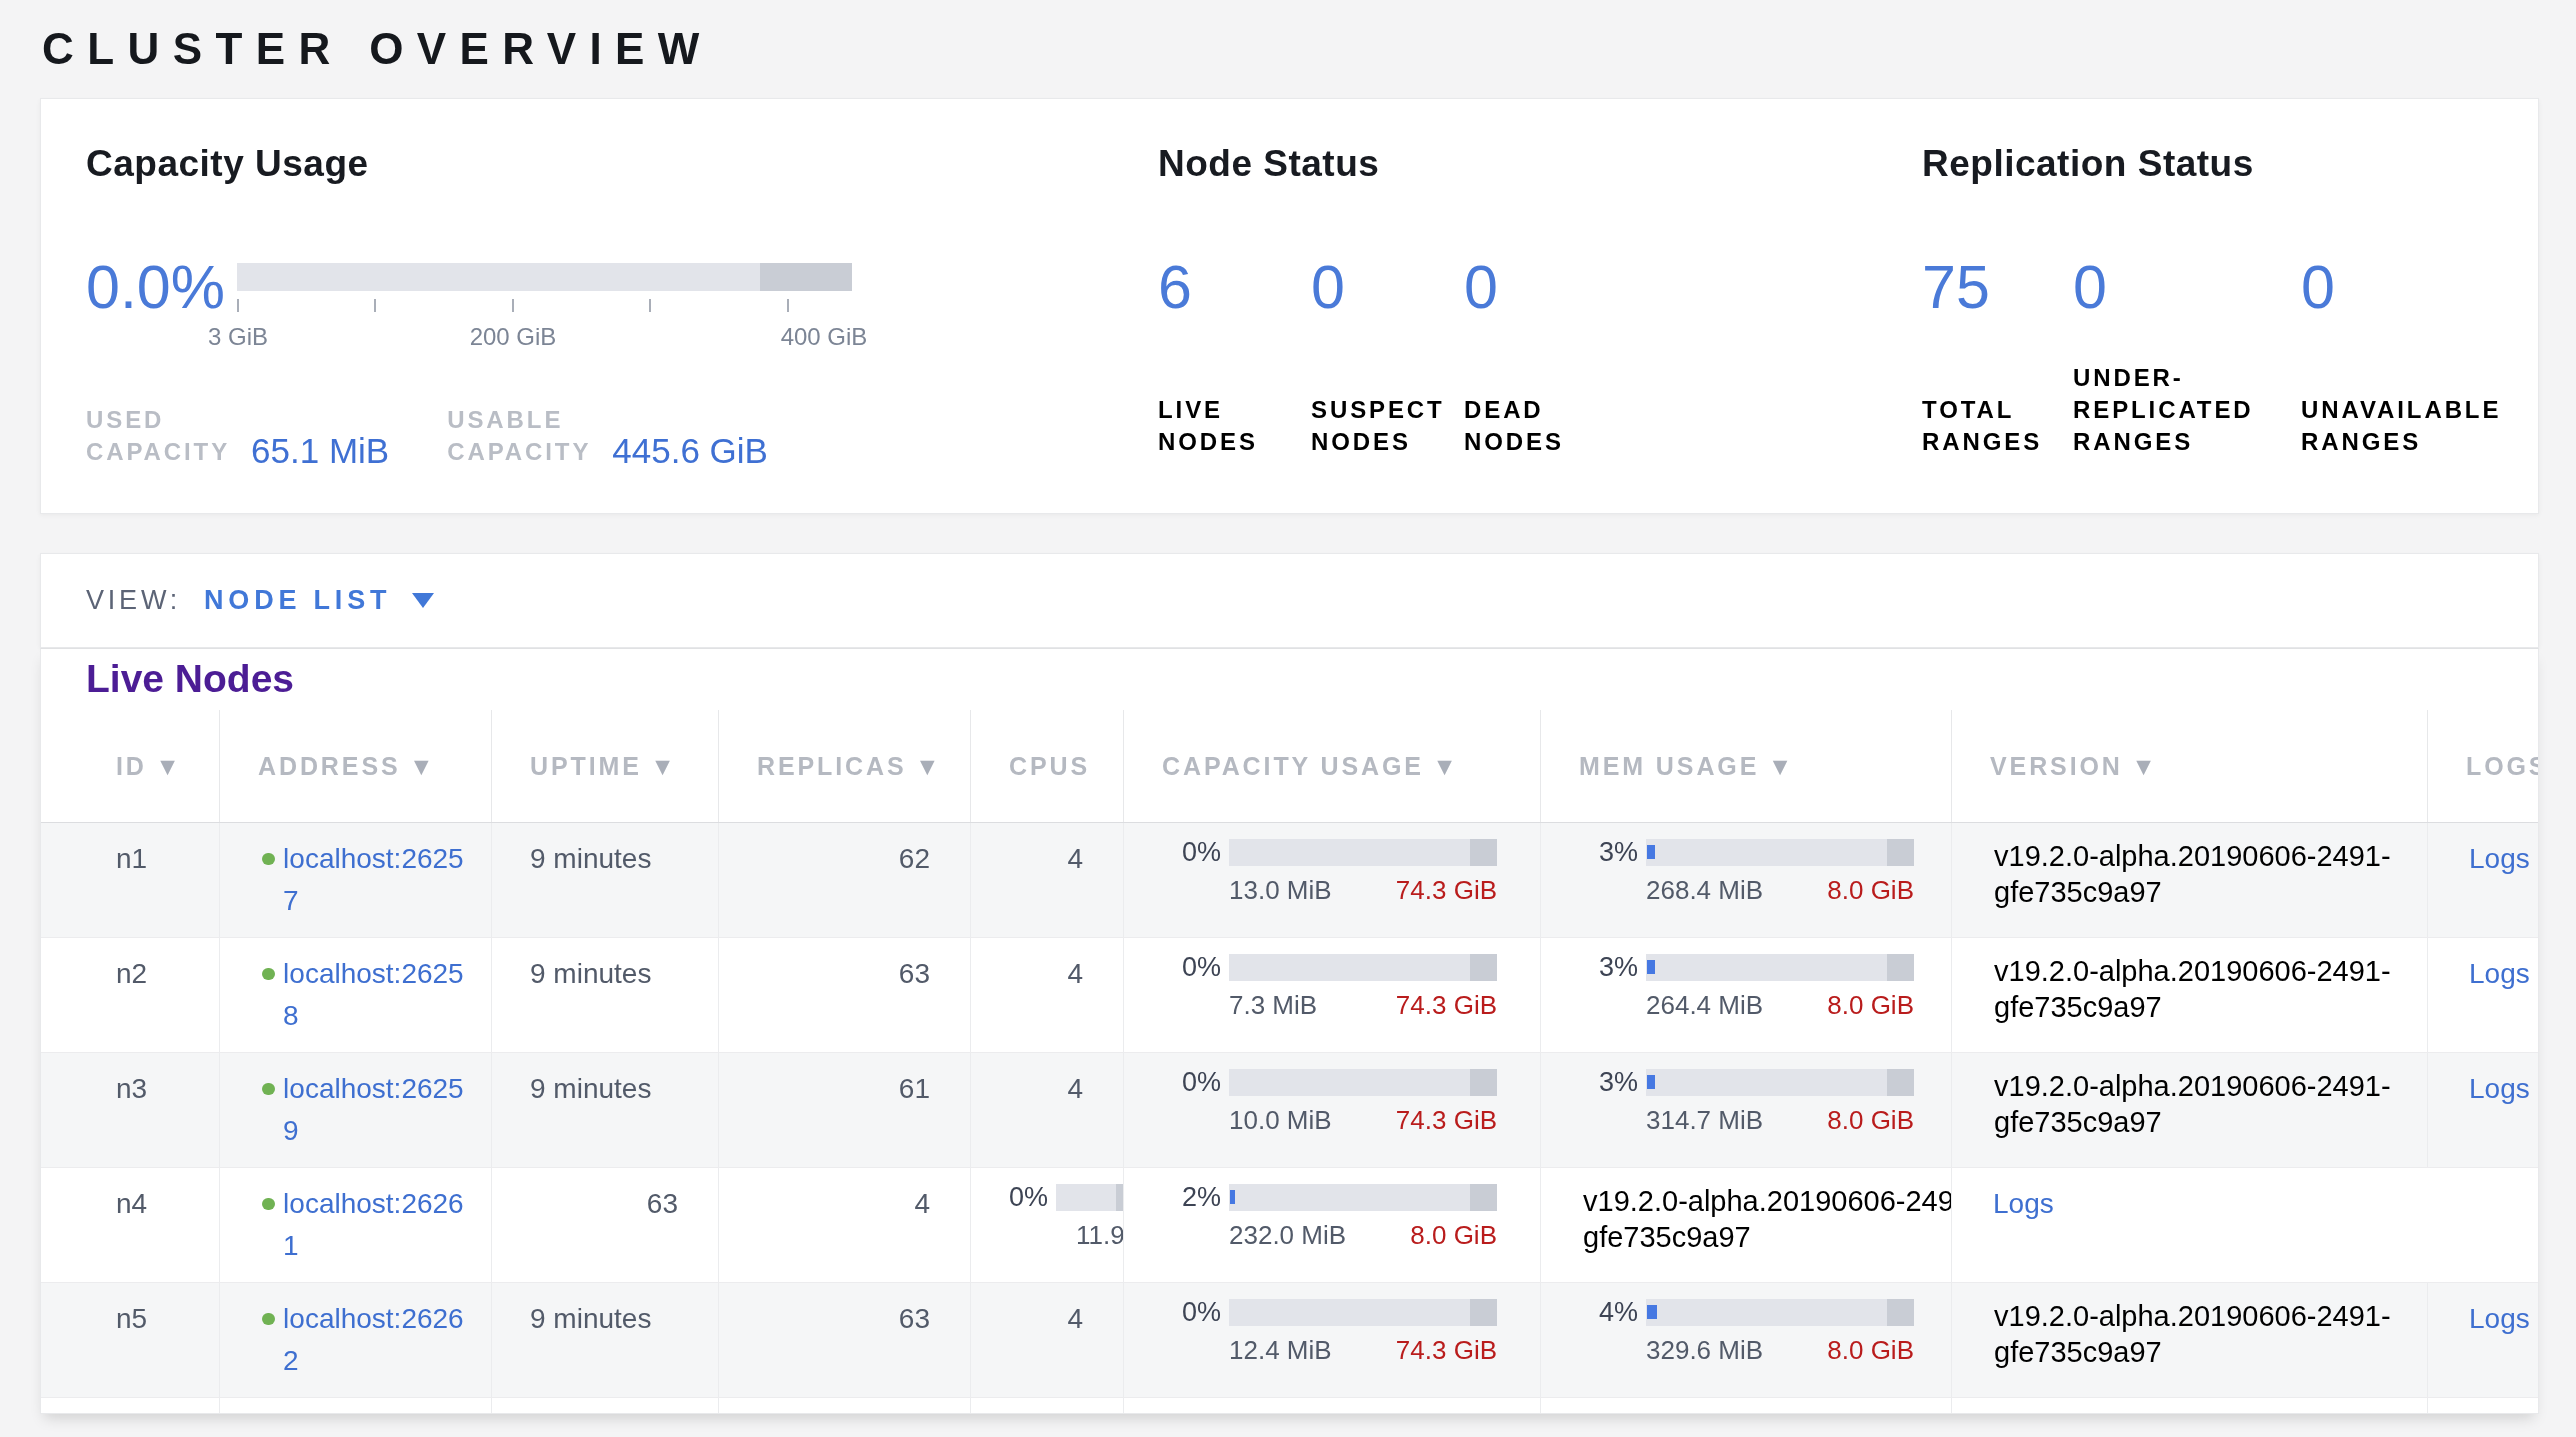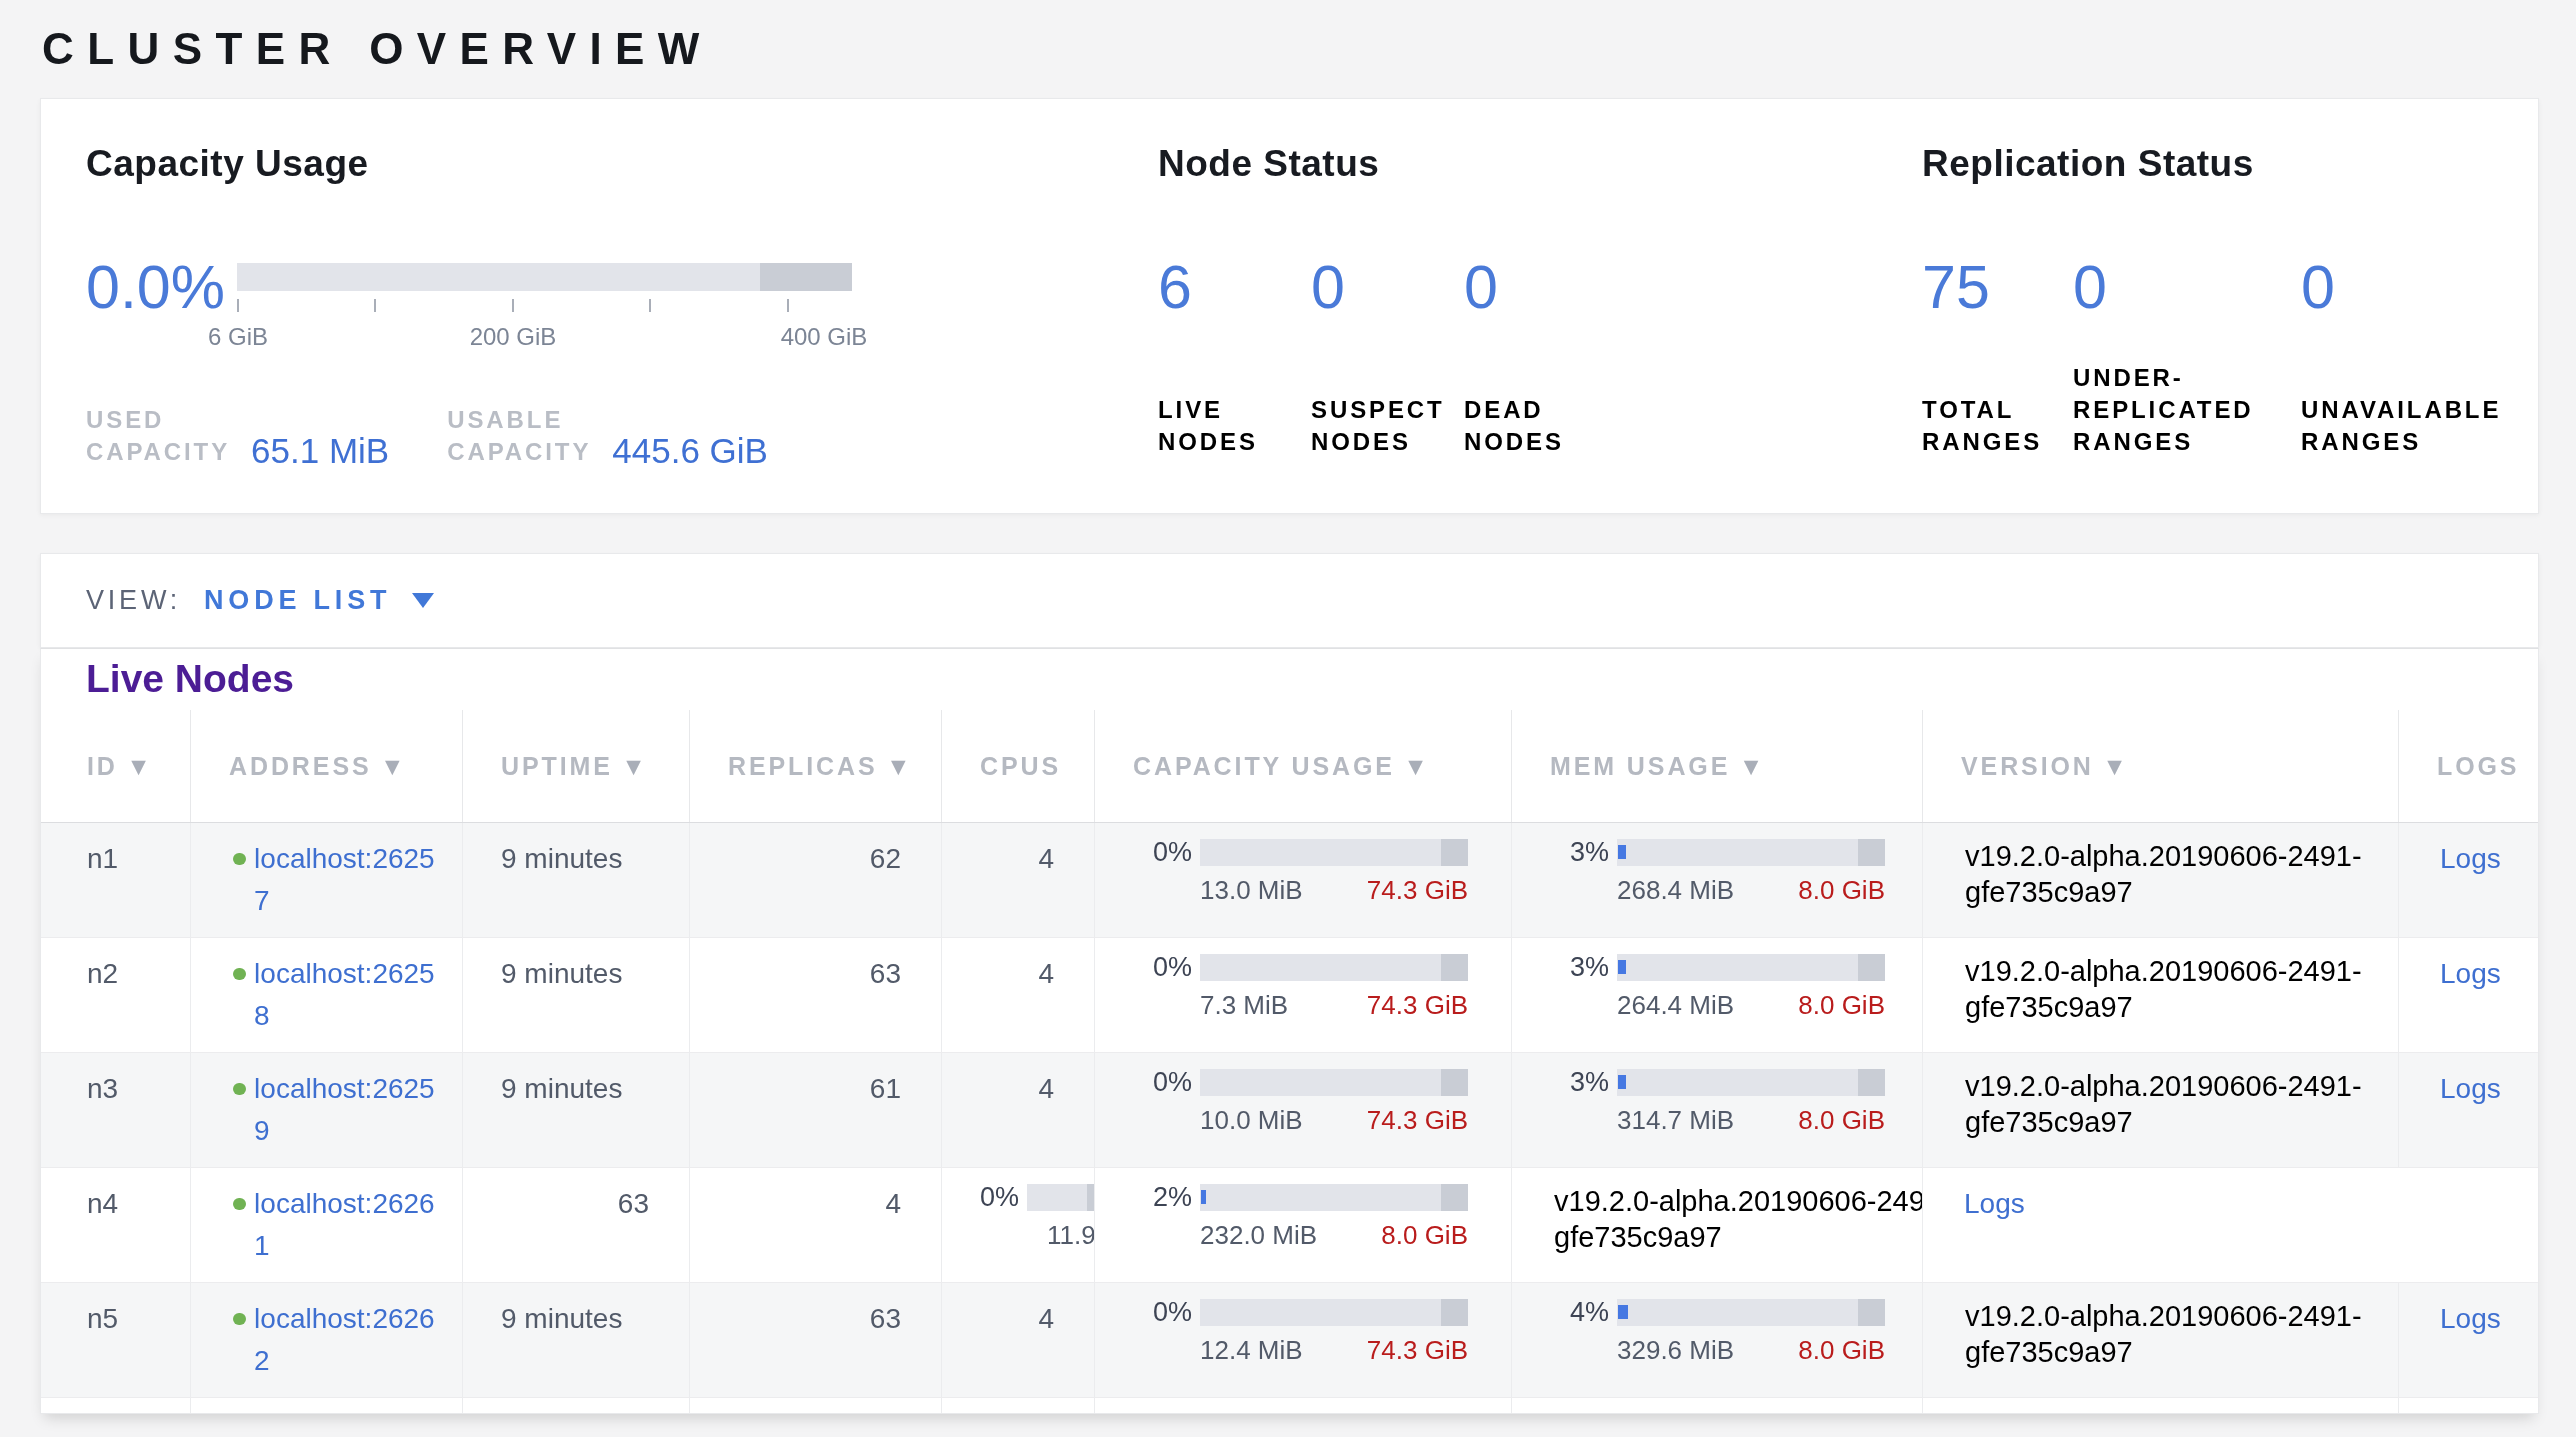--- a/index.html
+++ b/index.html
@@ -66,20 +66,21 @@
     border-left:11.5px solid transparent; border-right:11.5px solid transparent;
     border-top:15.3px solid #4178d8;
   }
   
   .table-card { margin-top:0; height:766px; border-top:1.9px solid #e0e1e3; overflow:hidden;
     box-shadow:0 7.7px 13.4px -3.8px rgba(0,0,0,0.15); }
   .table-heading { margin:5.8px 0 0 45px; font-size:39px; line-height:50px; font-weight:700; color:#4c1d95; }
   .grid-cols {
     display:grid;
     grid-template-columns:149px 272px 227px 252px 153px 417px 411px 476px minmax(0,1fr);
+    padding-left:29px;
   }
   .thead { margin-top:5.8px; height:112px; }
   .th {
     display:flex; align-items:center; padding-left:38px;
     font-size:25px; letter-spacing:2.9px; font-weight:700; color:#b5b9c1;
     border-left:1.9px solid #e7e8ea; white-space:nowrap; overflow:hidden;
   }
   .th:first-child { border-left:none; padding-left:46px; }
   .sort-arrow { margin-left:13.4px; font-size:19px; color:#a9aeb8; font-family:"DejaVu Sans", sans-serif; }
   .trow { height:115px; border-top:1.9px solid #ececee; background:#ffffff; }
@@ -125,21 +126,21 @@
           <div class="fill" style="width: 0%;"></div>
         </div>
         <div class="axis">
           <div class="tick" style="left:0;"></div>
           <div class="tick" style="left:137px;"></div>
           <div class="tick" style="left:275px;"></div>
           <div class="tick" style="left:412px;"></div>
           <div class="tick" style="left:550px;"></div>
         </div>
         <div class="axis-labels">
-          <span style="left:1px;">6 GiB</span>
+          <span style="left:1px;">3 GiB</span>
           <span style="left:276px;">200 GiB</span>
           <span style="left:551px;margin-left:36px;">400 GiB</span>
         </div>
       </div>
     </div>
     <div class="cap-stats">
       <div class="stat">
         <div class="stat-label">
           <span>USED</span>
           <span>CAPACITY</span>

